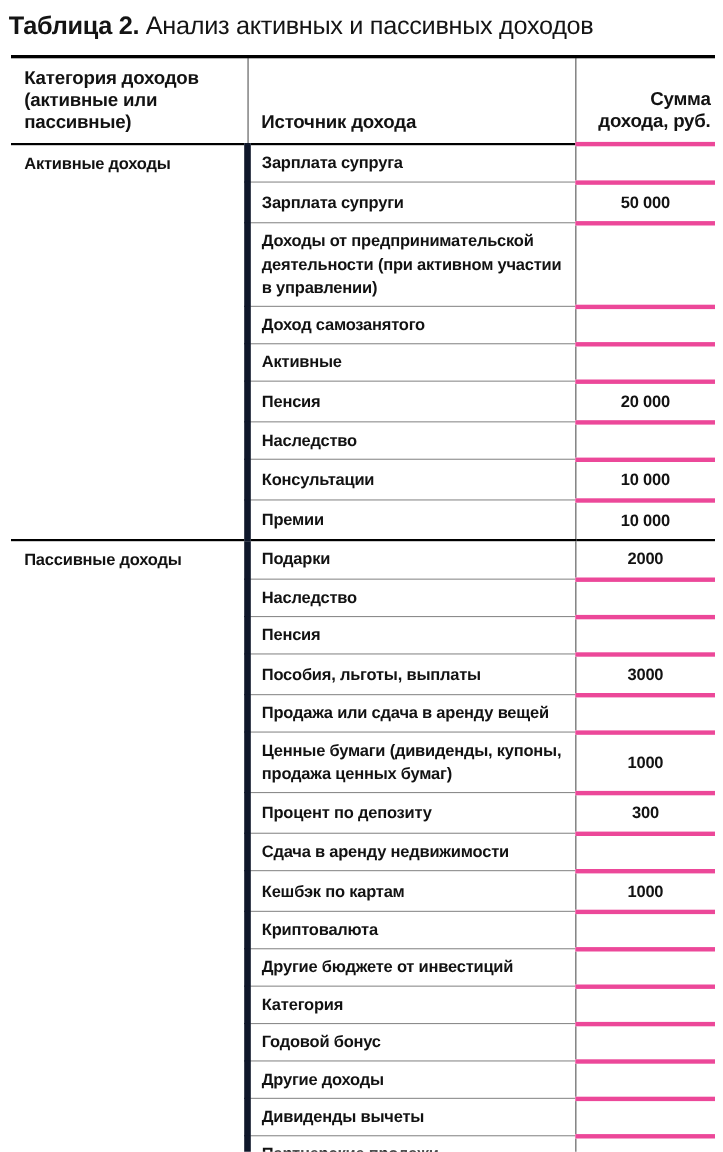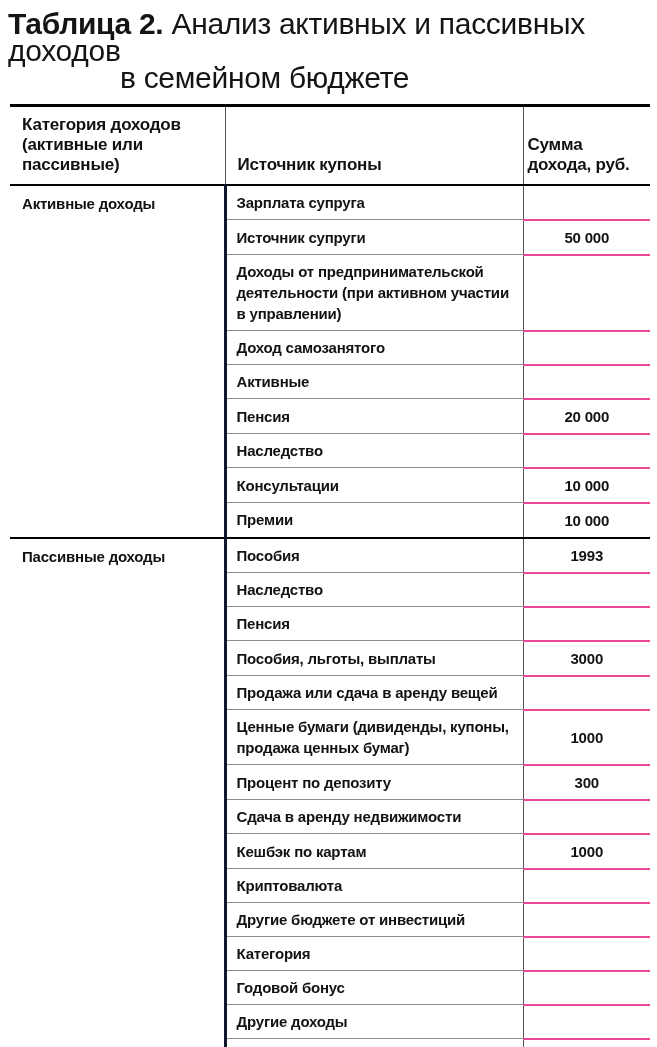--- a/index.html
+++ b/index.html
@@ -12,21 +12,21 @@
     height: 1047px;
     overflow: hidden;
     color: #121212;
     font-family: "Liberation Sans", "DejaVu Sans", sans-serif;
     -webkit-font-smoothing: antialiased;
   }
 
   
   .title {
     margin: 10px 0 0 8px;
-    font-size: 30px;
+    font-size: 23px;
     line-height: 27px;
     letter-spacing: -0.3px;
     color: #141414;
     font-weight: 400;
   }
   .title .bold { font-weight: 700; }
   .title-line2 { margin-left: 112px; }
 
   
   table.doc-table {
@@ -52,77 +52,76 @@
     font-size: 17px;
     line-height: 20px;
     padding: 8px 8px 9px 12px;
     border-bottom: 2px solid #000;
     white-space: pre-line;
     font-weight: 700;
   }
   th.cat-h { border-right: 1px solid #555; }
   th.amt-h {
     border-left: 1px solid #555;
-    text-align: left;
+    text-align: right;
     padding-left: 4px;
     padding-right: 4px;
   }
 
   td.cat {
     vertical-align: top;
     padding: 7px 8px 6px 12px;
-    border-right: 3px solid #0f172a;
+    border-right: 6px solid #0f172a;
   }
   td.src {
     vertical-align: middle;
     padding: 6px 8px 6px 10px;
     white-space: pre-line;
     border-top: 1px solid #8c8c8c;
     margin-left: 37px;
   }
   td.amt {
     vertical-align: middle;
     text-align: center;
     padding: 6px 4px;
     border-left: 1px solid #555;
-    border-top: 2px solid #ec4899;
+    border-top: 4px solid #ec4899;
   }
   tr.section-start td { border-top: 2px solid #000; }
 </style>
 </head>
 <body>
 
 <div class="title">
   <div><span class="bold">Таблица 2.</span> <span>Анализ активных и пассивных доходов</span></div>
-  <div class="title-line2">в семейном бюджете</div>
 </div>
 
 <table class="doc-table">
   <colgroup>
     <col class="c1">
       <col class="c2">
       <col class="c3">
   </colgroup>
   <thead>
     <tr>
       <th class="cat-h">Категория доходов
 (активные или пассивные)</th>
-      <th class="src-h">Источник купоны</th>
+      <th class="src-h">Источник дохода</th>
       <th class="amt-h">Сумма
 дохода, руб.</th>
     </tr>
   </thead>
   <tbody>
       <tr>
         <td class="cat" rowspan="9">Активные доходы</td>
         <td class="src">Зарплата супруга</td>
         <td class="amt"></td>
       </tr>
       <tr>
-        <td class="src">Источник супруги</td>
+        <td class="src">Зарплата супруги</td>
         <td class="amt">50 000</td>
       </tr>
       <tr>
         <td class="src">Доходы от предпринимательской
 деятельности (при активном участии
 в управлении)</td>
         <td class="amt"></td>
       </tr>
       <tr>
         <td class="src">Доход самозанятого</td>
@@ -143,22 +142,22 @@
       <tr>
         <td class="src">Консультации</td>
         <td class="amt">10 000</td>
       </tr>
       <tr>
         <td class="src">Премии</td>
         <td class="amt">10 000</td>
       </tr>
       <tr class="section-start">
         <td class="cat" rowspan="16">Пассивные доходы</td>
-        <td class="src">Пособия</td>
-        <td class="amt">1993</td>
+        <td class="src">Подарки</td>
+        <td class="amt">2000</td>
       </tr>
       <tr>
         <td class="src">Наследство</td>
         <td class="amt"></td>
       </tr>
       <tr>
         <td class="src">Пенсия</td>
         <td class="amt"></td>
       </tr>
       <tr>

